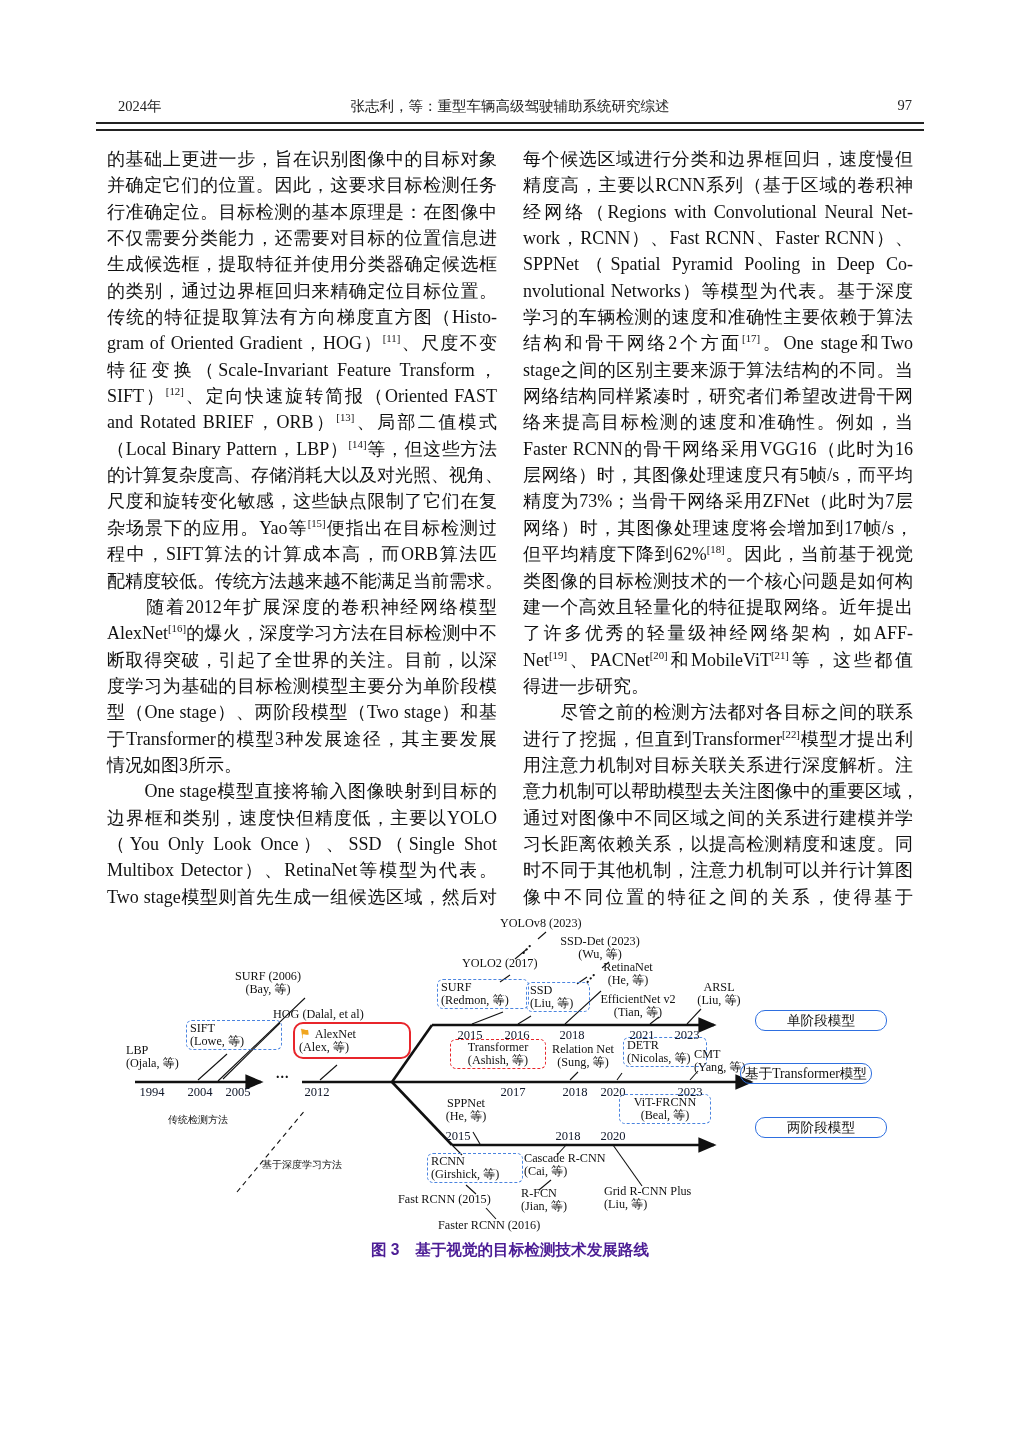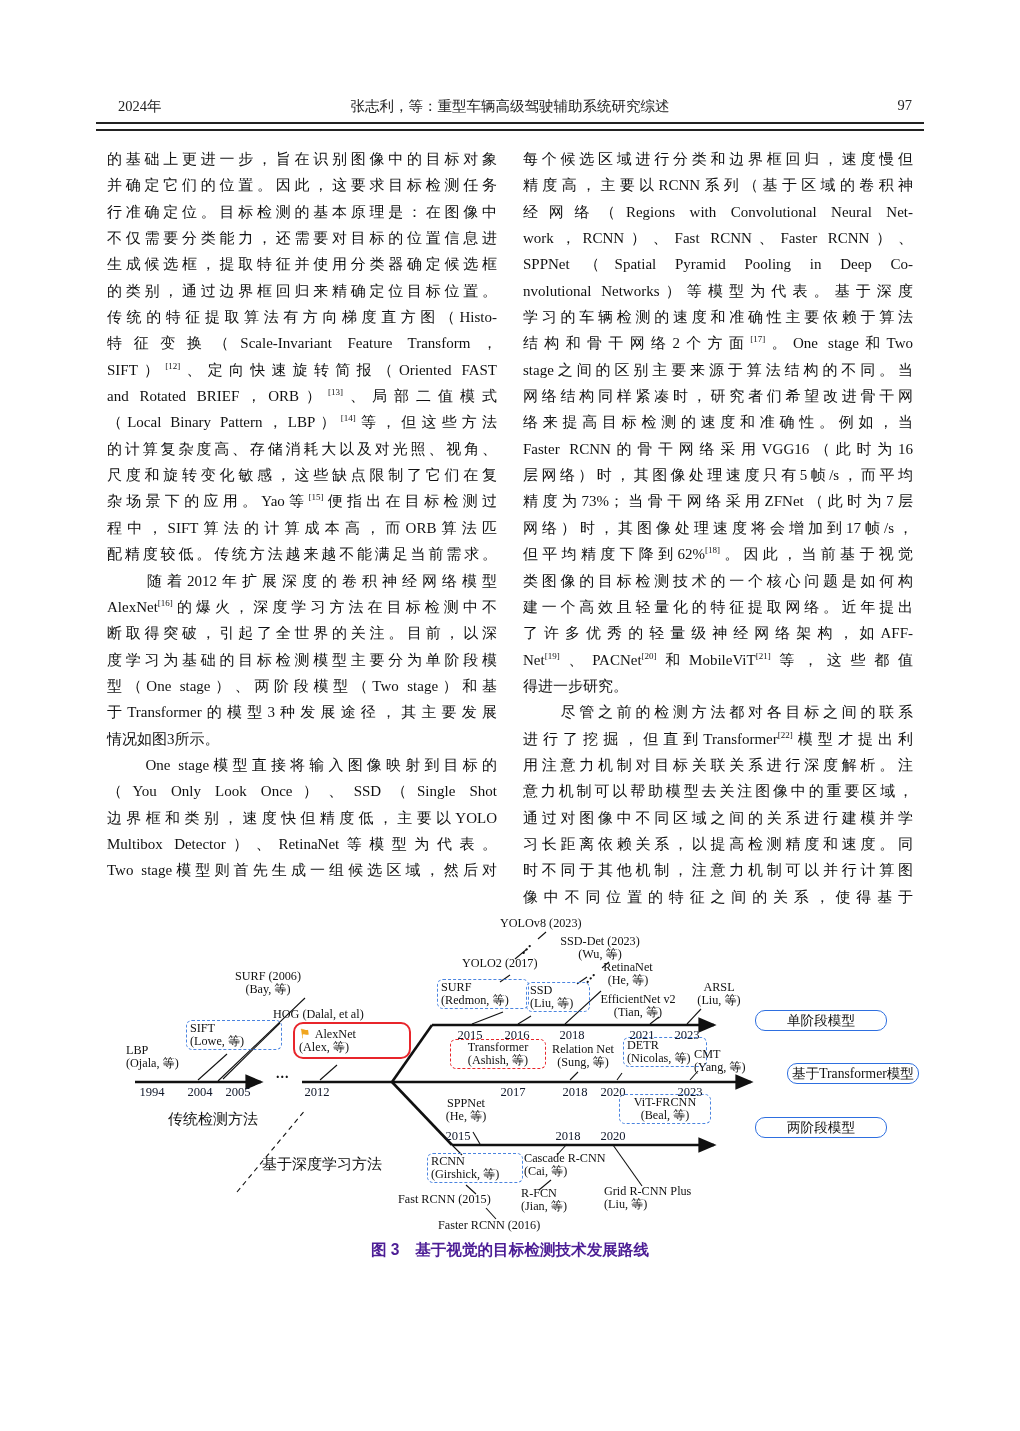--- a/index.html
+++ b/index.html
@@ -9,33 +9,33 @@
     margin:0 auto;
   }
   
   .hdr{position:absolute;top:97px;left:96px;width:828px;height:20px;font-size:14.5px;color:#222;}
   .hdr .hy{position:absolute;left:22px;top:0;}
   .hdr .ht{position:absolute;left:0;right:0;top:0;text-align:center;}
   .hdr .hp{position:absolute;right:12px;top:0;}
   .hrule{position:absolute;top:122px;left:96px;width:828px;height:5px;
     border-top:2.4px solid #222;border-bottom:2.4px solid #222;}
   
-  .col{position:absolute;top:146px;width:390px;font-size:15px;}
+  .col{position:absolute;top:146px;width:390px;font-size:18px;}
   .col.left{left:107px;}
   .col.right{left:523px;}
   .tline{height:26.35px;line-height:26.35px;white-space:nowrap;
     text-align:justify;text-align-last:justify;text-justify:inter-ideograph;}
   .tline.short{text-align-last:left;}
   sup{font-size:0.6em;vertical-align:super;line-height:0;}
   
   .fig{position:absolute;left:110px;top:913px;width:800px;height:332px;
     font-family:"Liberation Serif","DejaVu Serif",serif;}
   .fig svg{position:absolute;left:0;top:0;}
   .flabel{position:absolute;font-size:12.2px;line-height:13.2px;color:#111;white-space:nowrap;}
-  .flabel.cjk{font-size:15px;}
+  .flabel.cjk{font-size:10px;}
   .flabel.a-c{text-align:center;}
   .flabel.a-l{text-align:left;}
   .flabel.s-bd{border:1.5px dashed #4a84e0;border-radius:6px;padding:1px 3px;}
   .flabel.s-rd{border:1.5px dashed #e8252b;border-radius:6px;padding:1px 3px;}
   .flabel.s-rs{border:2.3px solid #e8252b;border-radius:10px;padding:3px 6px 3px 4px;}
   .flabel.s-bs{border:1.8px solid #2e6fe0;border-radius:10px;padding:3px 2px;font-size:13.6px;text-align:center;}
   .flag{color:#f0a51e;display:inline-block;transform:rotate(-8deg);margin-right:4px;font-size:13px;}
   .fyear{position:absolute;width:44px;margin-left:-22px;text-align:center;font-size:12.6px;color:#0f172a;}
   .fdots{position:absolute;font-weight:bold;font-size:14px;letter-spacing:1px;color:#111;}
   
@@ -57,39 +57,40 @@
   <div class="hrule"></div>
 
   <div class="col left">
       <div class="tline">的基础上更进一步，旨在识别图像中的目标对象</div>
       <div class="tline">并确定它们的位置。因此，这要求目标检测任务</div>
       <div class="tline">行准确定位。目标检测的基本原理是：在图像中</div>
       <div class="tline">不仅需要分类能力，还需要对目标的位置信息进</div>
       <div class="tline">生成候选框，提取特征并使用分类器确定候选框</div>
       <div class="tline">的类别，通过边界框回归来精确定位目标位置。</div>
       <div class="tline">传统的特征提取算法有方向梯度直方图（Histo-</div>
+      <div class="tline">gram of Oriented Gradient，HOG）<sup>[11]</sup>、尺度不变</div>
       <div class="tline">特征变换（Scale-Invariant Feature Transform，</div>
       <div class="tline">SIFT）<sup>[12]</sup>、定向快速旋转简报（Oriented FAST</div>
       <div class="tline">and Rotated BRIEF，ORB）<sup>[13]</sup>、局部二值模式</div>
       <div class="tline">（Local Binary Pattern，LBP）<sup>[14]</sup>等，但这些方法</div>
       <div class="tline">的计算复杂度高、存储消耗大以及对光照、视角、</div>
       <div class="tline">尺度和旋转变化敏感，这些缺点限制了它们在复</div>
       <div class="tline">杂场景下的应用。Yao等<sup>[15]</sup>便指出在目标检测过</div>
       <div class="tline">程中，SIFT算法的计算成本高，而ORB算法匹</div>
       <div class="tline">配精度较低。传统方法越来越不能满足当前需求。</div>
       <div class="tline">　　随着2012年扩展深度的卷积神经网络模型</div>
       <div class="tline">AlexNet<sup>[16]</sup>的爆火，深度学习方法在目标检测中不</div>
       <div class="tline">断取得突破，引起了全世界的关注。目前，以深</div>
       <div class="tline">度学习为基础的目标检测模型主要分为单阶段模</div>
       <div class="tline">型（One stage）、两阶段模型（Two stage）和基</div>
       <div class="tline">于Transformer的模型3种发展途径，其主要发展</div>
       <div class="tline short">情况如图3所示。</div>
       <div class="tline">　　One stage模型直接将输入图像映射到目标的</div>
+      <div class="tline">边界框和类别，速度快但精度低，主要以YOLO</div>
       <div class="tline">（You Only Look Once）、SSD（Single Shot</div>
-      <div class="tline">边界框和类别，速度快但精度低，主要以YOLO</div>
       <div class="tline">Multibox Detector）、RetinaNet等模型为代表。</div>
       <div class="tline">Two stage模型则首先生成一组候选区域，然后对</div>
     </div>
   <div class="col right">
       <div class="tline">每个候选区域进行分类和边界框回归，速度慢但</div>
       <div class="tline">精度高，主要以RCNN系列（基于区域的卷积神</div>
       <div class="tline">经网络（Regions with Convolutional Neural Net-</div>
       <div class="tline">work，RCNN）、Fast RCNN、Faster RCNN）、</div>
       <div class="tline">SPPNet（Spatial Pyramid Pooling in Deep Co-</div>
       <div class="tline">nvolutional Networks）等模型为代表。基于深度</div>
@@ -254,21 +255,21 @@
       </div>
       <div class="flabel s-p a-l" style="left: 288px; top: 280px; width: 112px;">
         <div>Fast RCNN (2015)</div>
       </div>
       <div class="flabel s-p a-l" style="left: 328px; top: 306px; width: 128px;">
         <div>Faster RCNN (2016)</div>
       </div>
       <div class="flabel s-bs a-c cjk" style="left: 645px; top: 97px; width: 126px;">
         <div>单阶段模型</div>
       </div>
-      <div class="flabel s-bs a-c cjk" style="left: 677px; top: 150px; width: 126px;">
+      <div class="flabel s-bs a-c cjk" style="left: 630px; top: 150px; width: 126px;">
         <div>基于Transformer模型</div>
       </div>
       <div class="flabel s-bs a-c cjk" style="left: 645px; top: 204px; width: 126px;">
         <div>两阶段模型</div>
       </div>
       <div class="fyear" style="left: 42px; top: 172px;">1994</div>
       <div class="fyear" style="left: 90px; top: 172px;">2004</div>
       <div class="fyear" style="left: 128px; top: 172px;">2005</div>
       <div class="fyear" style="left: 207px; top: 172px;">2012</div>
       <div class="fyear" style="left: 360px; top: 115px;">2015</div>

